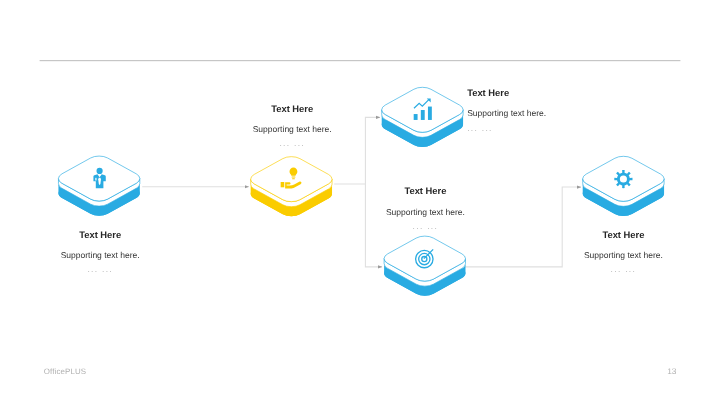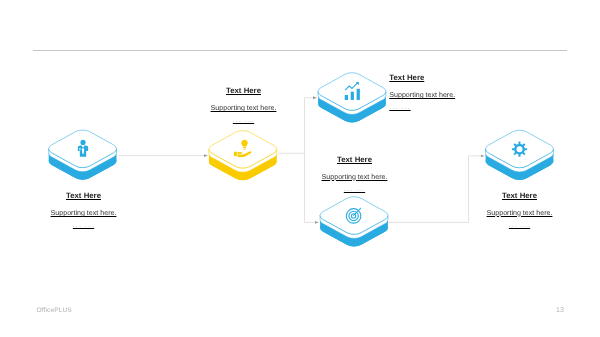--- a/index.html
+++ b/index.html
@@ -1,21 +1,21 @@
 <!DOCTYPE html>
 <html><head>
 <meta charset="utf-8">
 <style>
   html,body{margin:0;padding:0;}
   body{width:600px;height:337px;background:#ffffff;font-family:"Liberation Sans",sans-serif;overflow:hidden;-webkit-font-smoothing:antialiased;text-rendering:geometricPrecision;}
   #slide{position:relative;width:600px;height:337px;background:#ffffff;}
   .topline{position:absolute;left:33px;top:50px;width:534px;height:1px;background:#c6c6c6;}
   .footer-left{position:absolute;transform:translateZ(0);left:36.5px;top:307px;font-size:6.6px;color:#b0b0b0;letter-spacing:.1px;}
   .footer-right{position:absolute;transform:translateZ(0);left:556px;top:307px;font-size:7px;color:#b0b0b0;}
-  .txtblock{position:absolute;transform:translateZ(0);text-decoration:underline;}
+  .txtblock{position:absolute;transform:translateZ(0);}
   .title{font-size:7.8px;font-weight:bold;color:#262626;white-space:nowrap;line-height:10px;}
   .sub{font-size:7.1px;color:#333333;white-space:nowrap;line-height:9px;}
   .dots{font-size:7px;color:#b8b8b8;white-space:nowrap;letter-spacing:1.1px;line-height:8px;}
   #art{position:absolute;left:0;top:0;}
   #art svg{display:block;}
 </style>
 </head>
 <body>
 
 <div id="slide">

